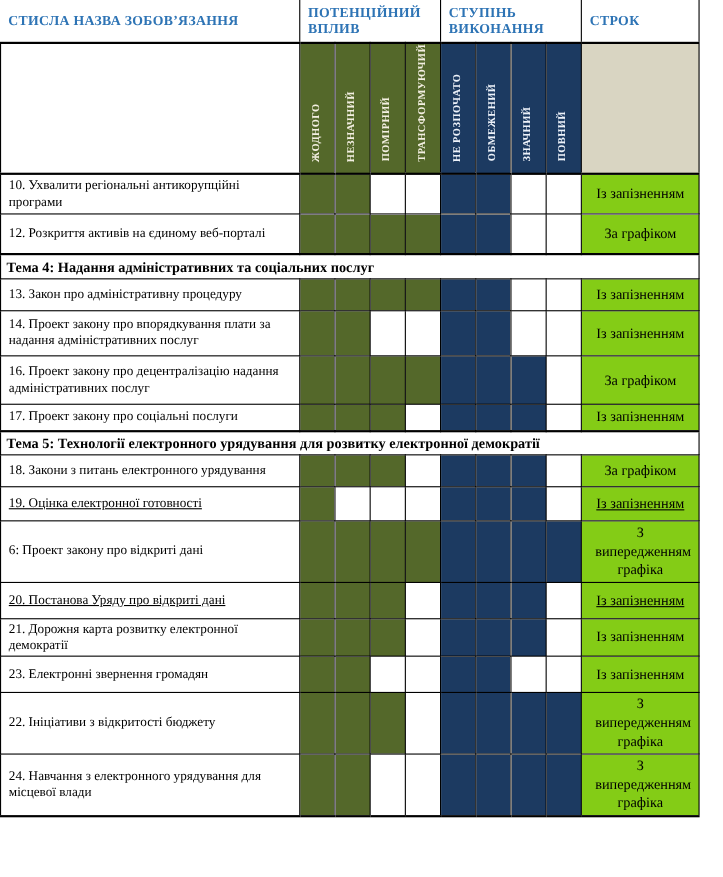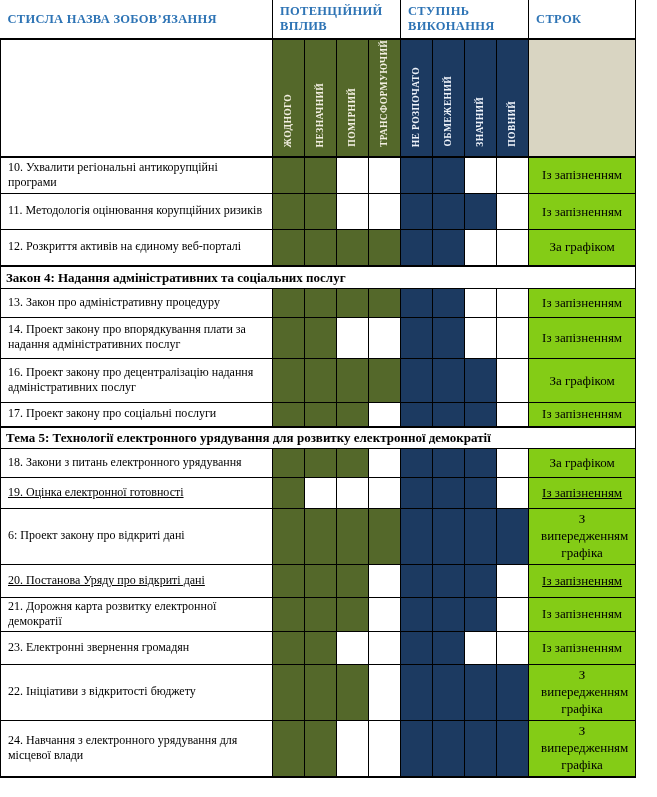--- a/index.html
+++ b/index.html
@@ -146,45 +146,33 @@
           <td class="cell impact filled"></td>
           <td class="cell impact"></td>
           <td class="cell impact"></td>
           <td class="cell completion filled"></td>
           <td class="cell completion filled"></td>
           <td class="cell completion"></td>
           <td class="cell completion"></td>
           <td class="term-cell">Із запізненням</td>
         </tr>
         <tr style="height: 36px;">
-          <td class="name-cell">11. Методологія оцінювання корупційних ризиків</td>
-          <td class="cell impact filled"></td>
-          <td class="cell impact filled"></td>
-          <td class="cell impact"></td>
-          <td class="cell impact"></td>
-          <td class="cell completion filled"></td>
-          <td class="cell completion filled"></td>
-          <td class="cell completion filled"></td>
-          <td class="cell completion"></td>
-          <td class="term-cell">Із запізненням</td>
-        </tr>
-        <tr style="height: 36px;">
           <td class="name-cell">12. Розкриття активів на єдиному веб-порталі</td>
           <td class="cell impact filled"></td>
           <td class="cell impact filled"></td>
           <td class="cell impact filled"></td>
           <td class="cell impact filled"></td>
           <td class="cell completion filled"></td>
           <td class="cell completion filled"></td>
           <td class="cell completion"></td>
           <td class="cell completion"></td>
           <td class="term-cell">За графіком</td>
         </tr>
         <tr class="theme-row" style="height: 23px;">
-          <td colspan="10">Закон 4: Надання адміністративних та соціальних послуг</td>
+          <td colspan="10">Тема 4: Надання адміністративних та соціальних послуг</td>
         </tr>
         <tr style="height: 29px; margin-left: 38px;">
           <td class="name-cell">13. Закон про адміністративну процедуру</td>
           <td class="cell impact filled"></td>
           <td class="cell impact filled"></td>
           <td class="cell impact filled"></td>
           <td class="cell impact filled"></td>
           <td class="cell completion filled"></td>
           <td class="cell completion filled"></td>
           <td class="cell completion"></td>

